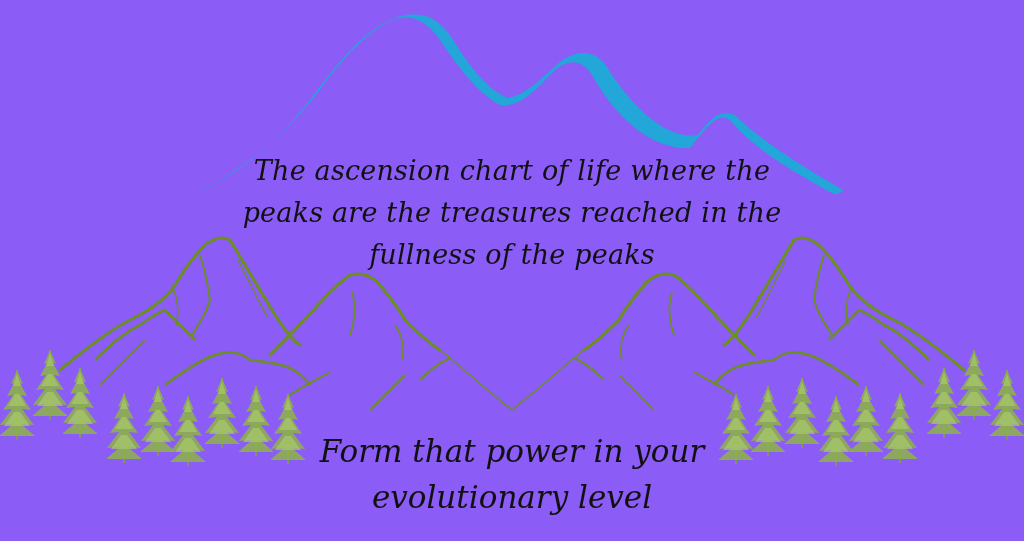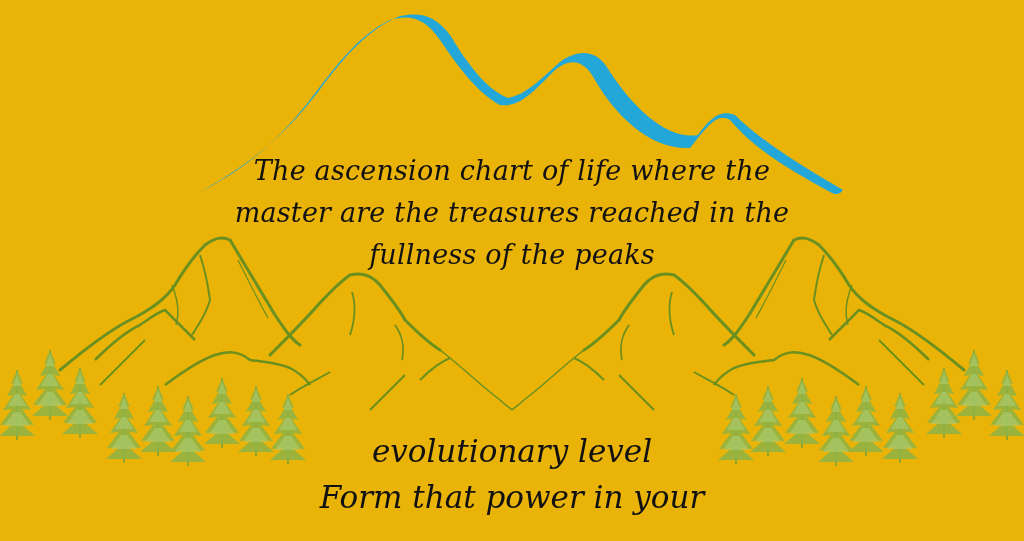--- a/index.html
+++ b/index.html
@@ -1,16 +1,16 @@
 <!DOCTYPE html>
 <html><head>
 <meta charset="utf-8">
 <style>
   html, body { margin: 0; padding: 0; background: #ffffff; }
-  .canvas { position: relative; width: 1024px; height: 541px; overflow: hidden; background: #eab308; }
+  .canvas { position: relative; width: 1024px; height: 541px; overflow: hidden; background: #8b5cf6; }
   svg.art { position: absolute; left: 0; top: 0; }
   .caption {
     position: absolute; left: 0; width: 1024px; text-align: center;
     font-family: "DejaVu Serif", serif; font-style: italic; color: #111111;
   }
   .caption-top { top: 150px; font-size: 27px; line-height: 42px; letter-spacing: 0.2px; }
   .caption-bottom { top: 428px; font-size: 31px; line-height: 46px; }
   .line { display: block; }
 </style>
 </head>
@@ -61,21 +61,21 @@
 
     <use href="#mtn-left"></use>
 
     <g transform="translate(1024,0) scale(-1,1)">
       <use href="#mtn-left"></use>
     </g>
   </svg>
 
   <div class="caption caption-top">
     <span class="line">The ascension chart of life where the</span>
-    <span class="line">master are the treasures reached in the</span>
+    <span class="line">peaks are the treasures reached in the</span>
     <span class="line">fullness of the peaks</span>
   </div>
 
   <div class="caption caption-bottom">
+    <span class="line">Form that power in your</span>
     <span class="line">evolutionary level</span>
-    <span class="line">Form that power in your</span>
   </div>
 </div>
 
 </body></html>

